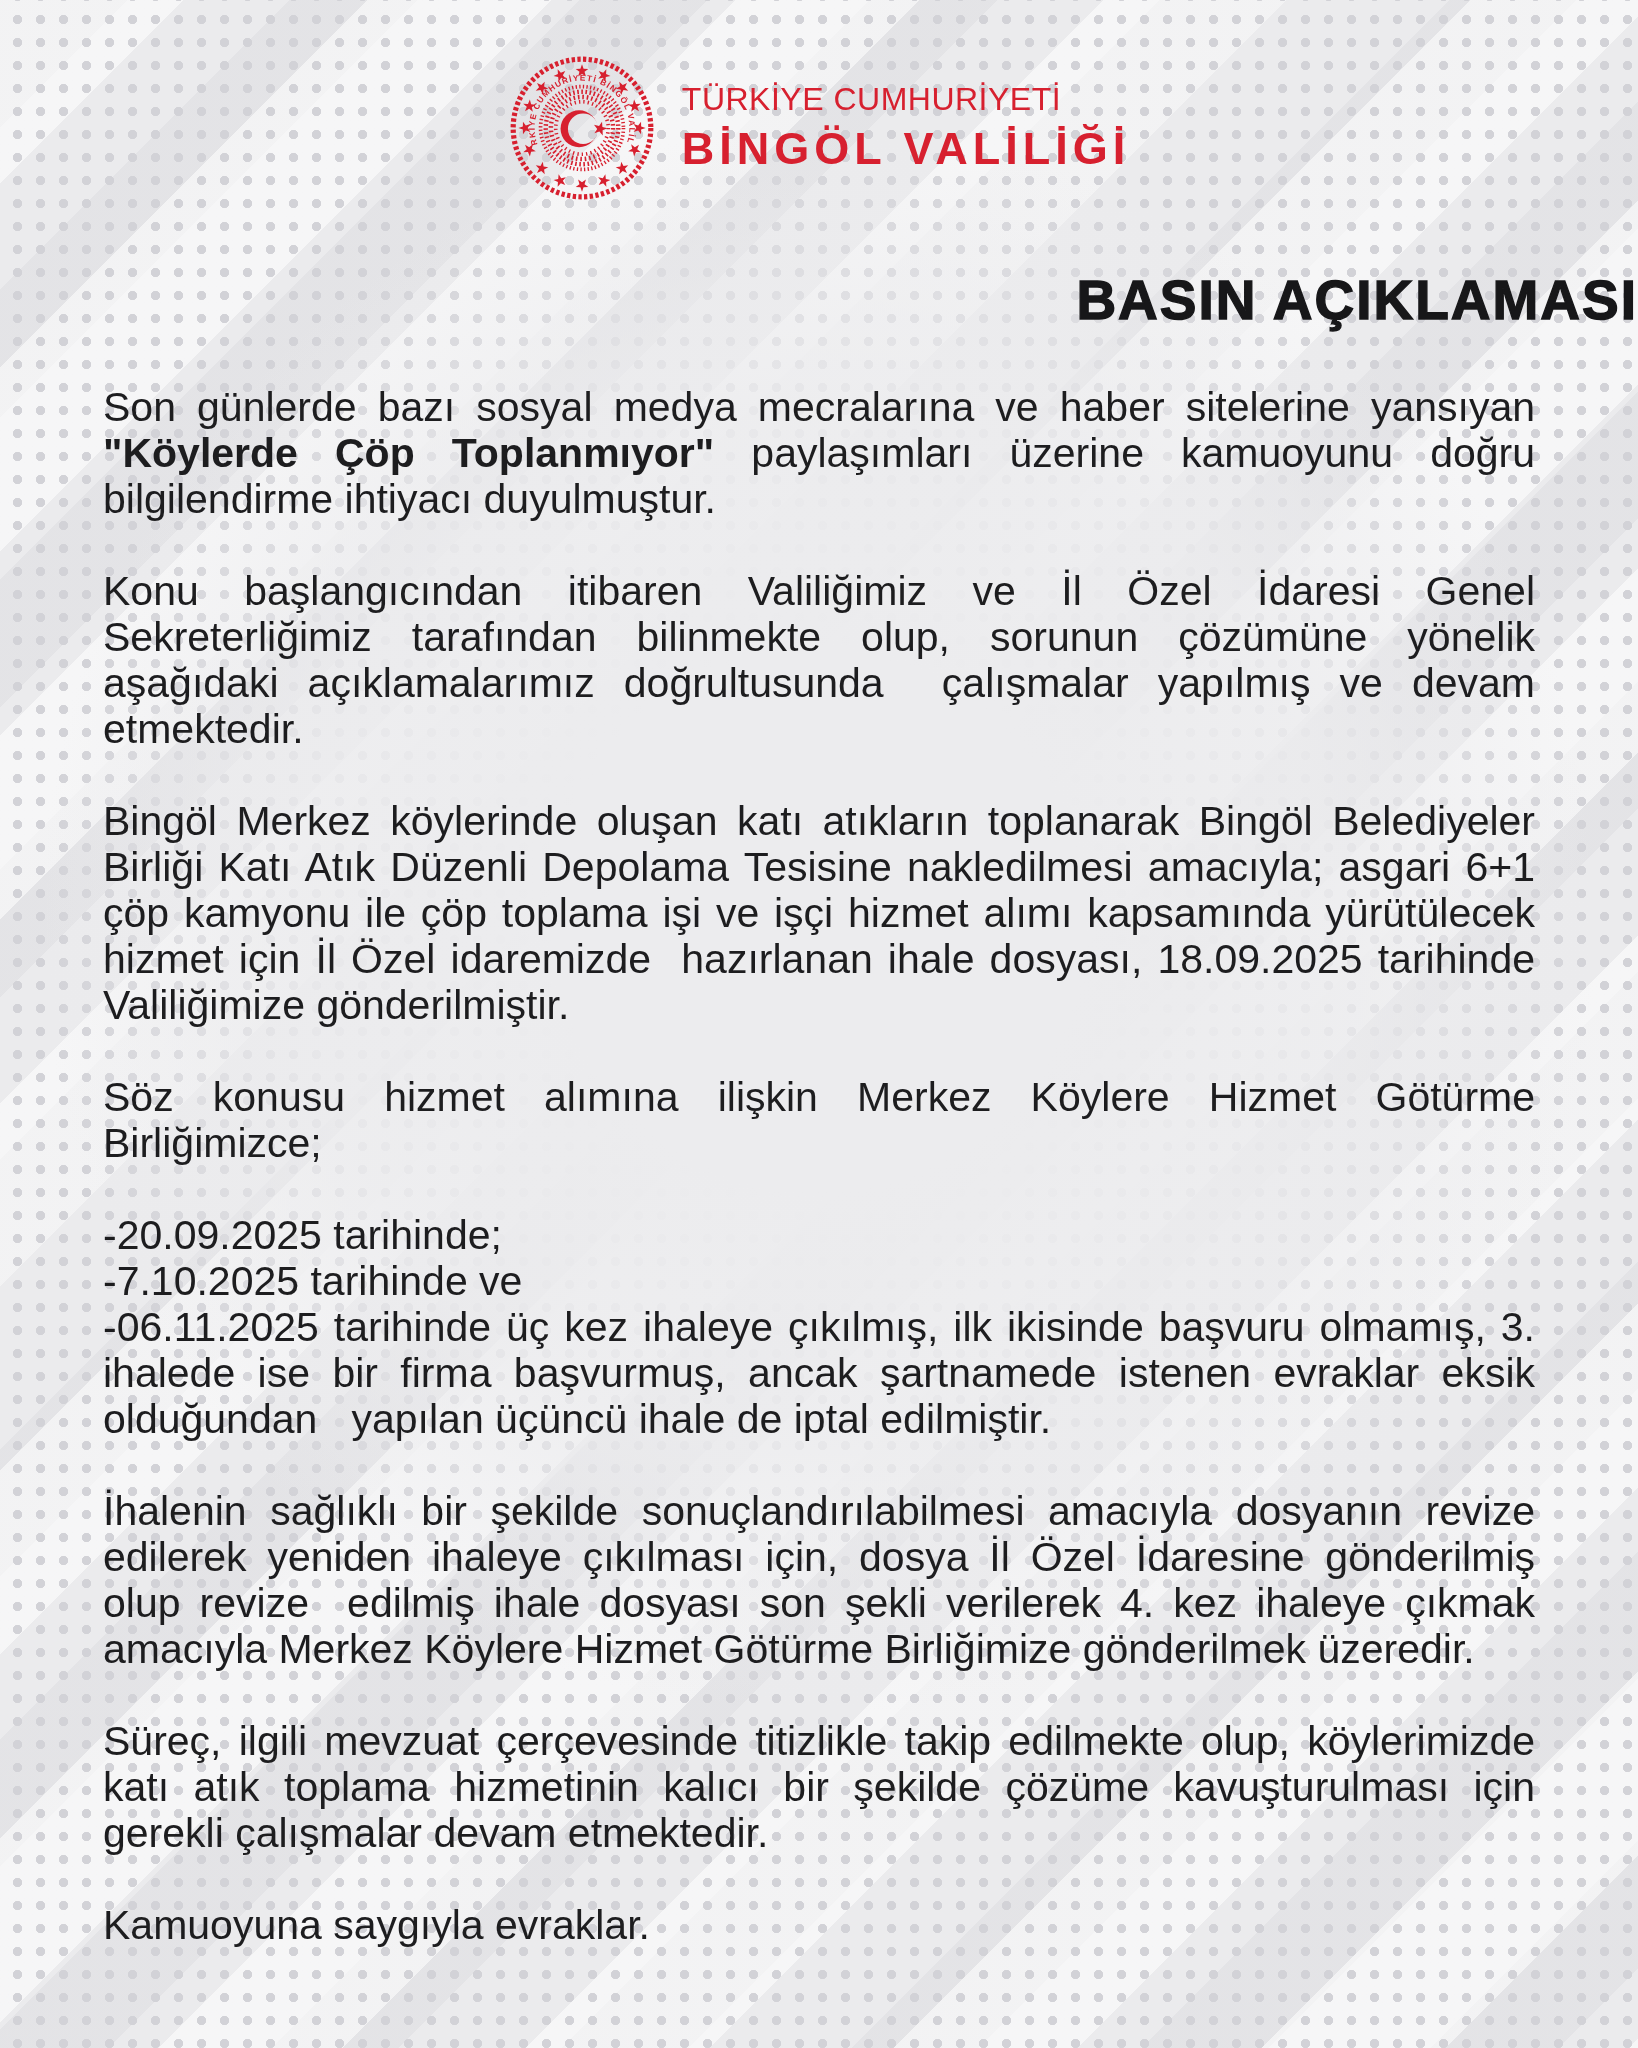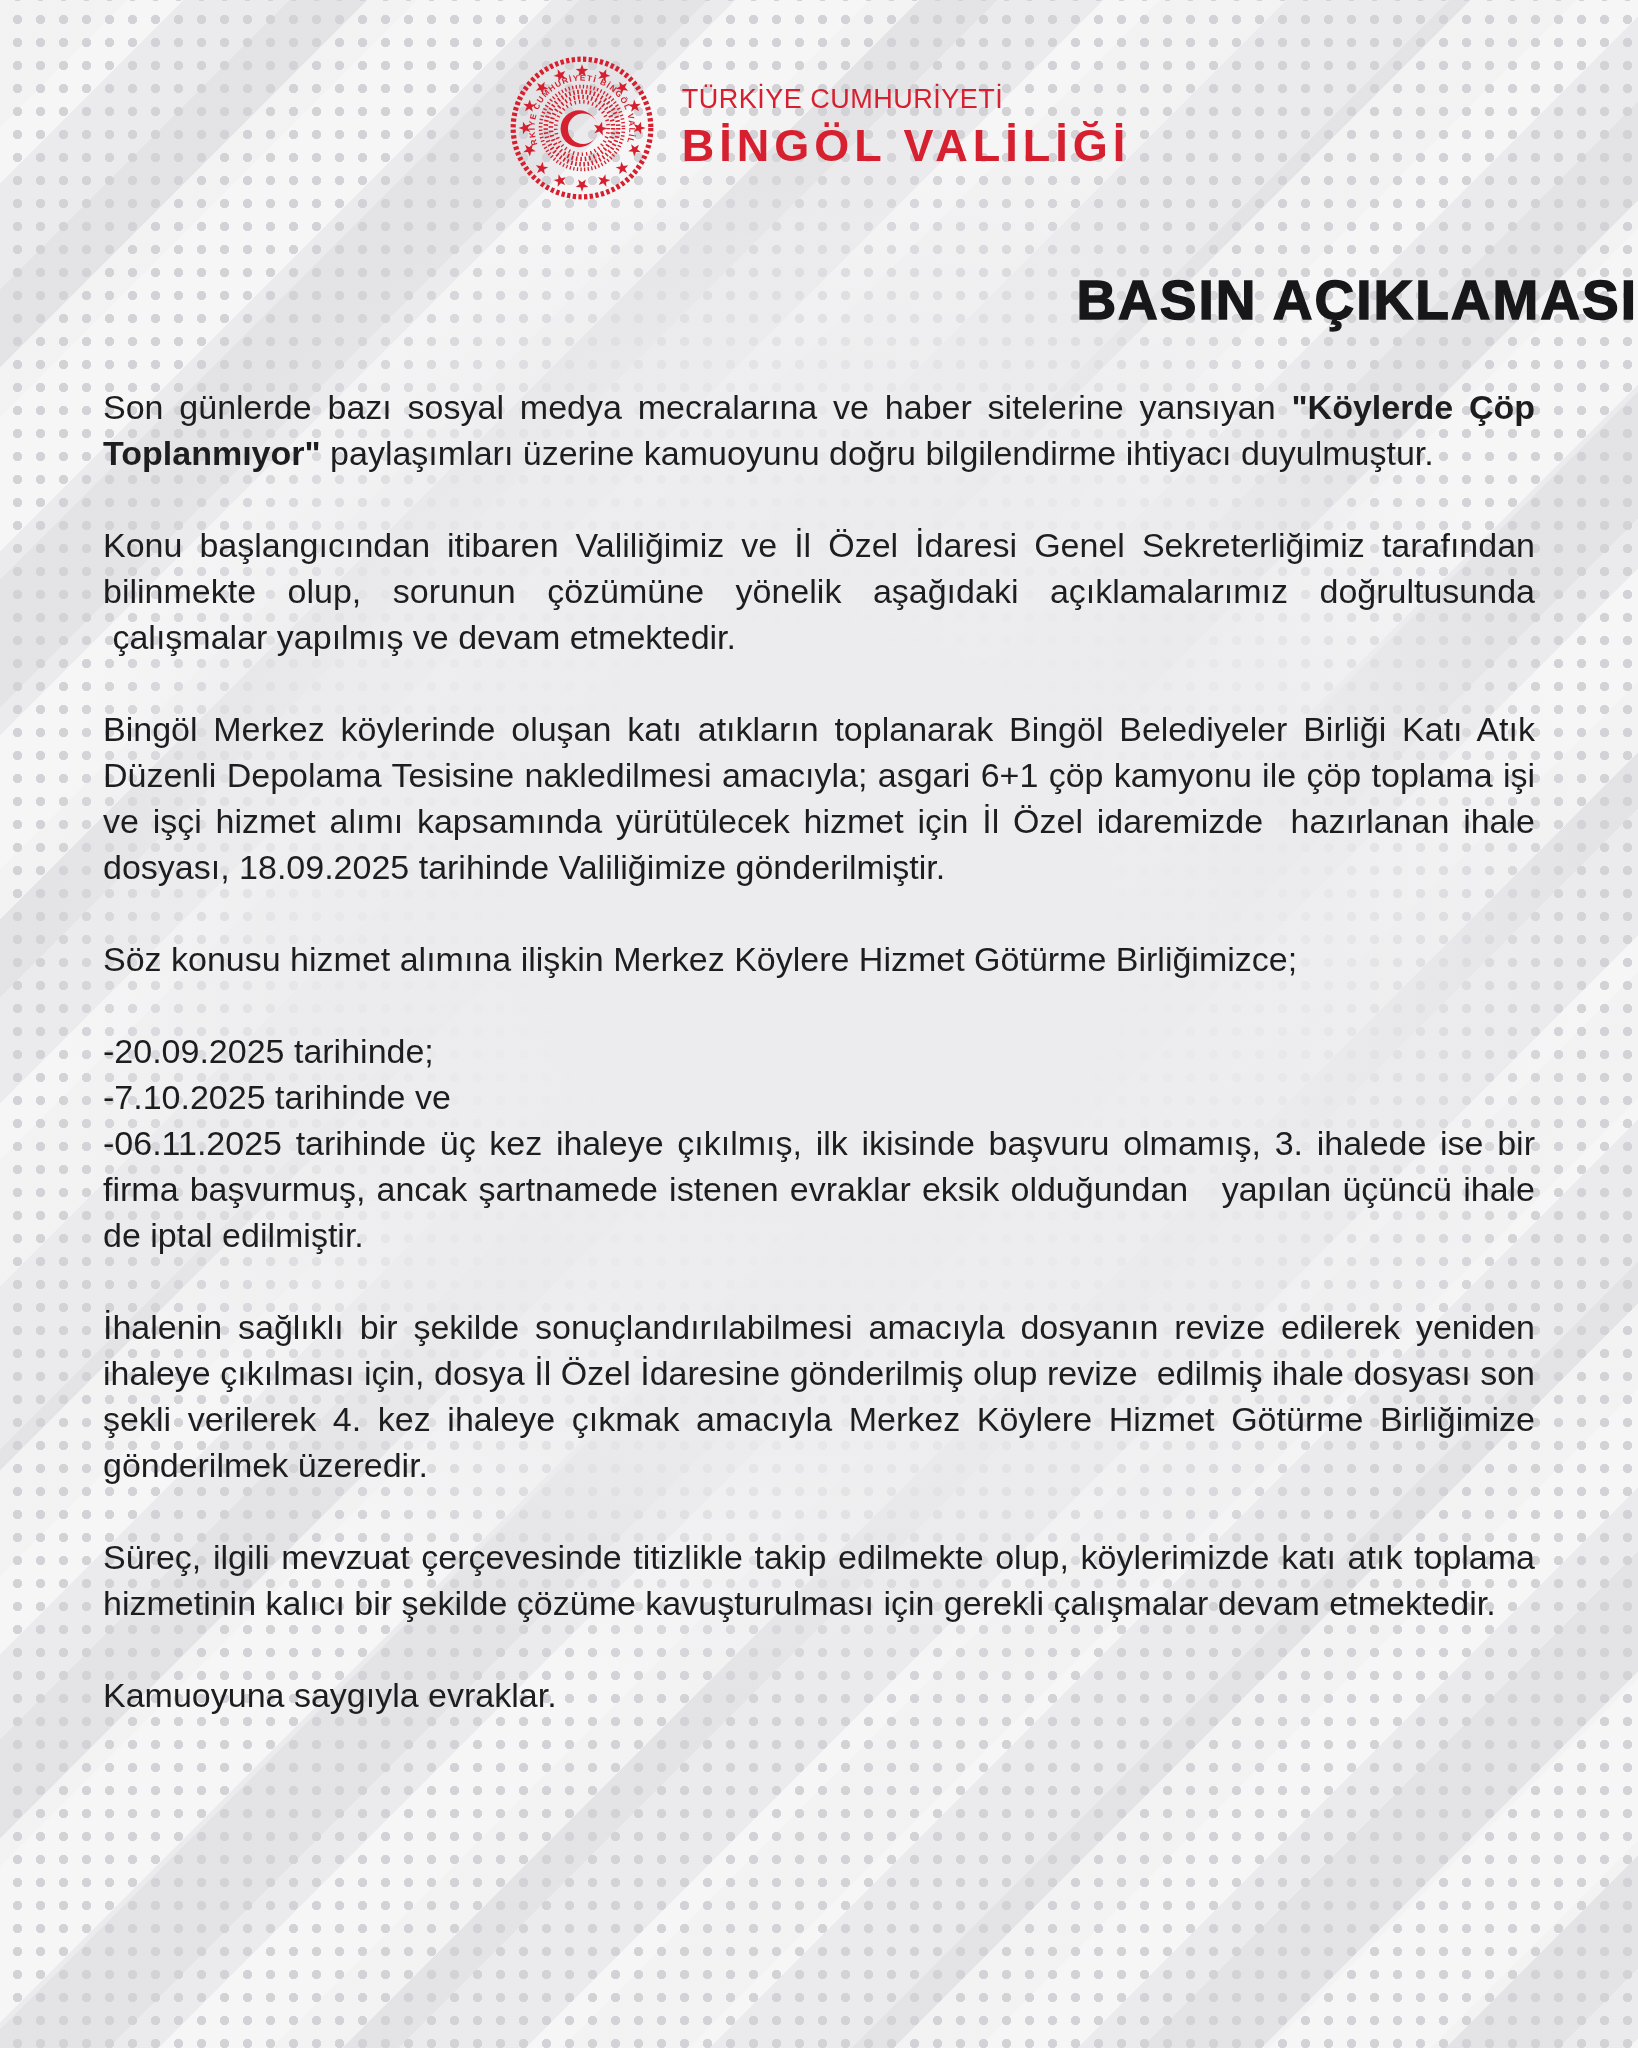--- a/index.html
+++ b/index.html
@@ -28,42 +28,42 @@
   .content { position: relative; }
 
   
   .brand {
     display: flex; justify-content: center; align-items: center;
     padding-top: 54px; gap: 26px;
   }
   .emblem { width: 148px; height: 148px; flex: 0 0 auto; }
   .brand-text { display: flex; flex-direction: column; }
   .brand-line1 {
-    color: #d7202f; font-size: 27px; font-weight: 400; letter-spacing: 0.5px;
+    color: #d7202f; font-size: 32px; font-weight: 400; letter-spacing: 0.5px;
   }
   .brand-line2 {
     color: #d7202f; font-size: 45px; font-weight: 700; letter-spacing: 5px;
     margin-top: 5px;
   }
 
   
   .heading {
     margin-top: 66px;
     text-align: right;
     font-size: 55px;
     font-weight: 700;
     letter-spacing: 2px;
     color: #171719;
     -webkit-text-stroke: 1.4px #171719;
   }
 
   
   .body-text {
     margin: 52px 103px 0 103px;
-    font-size: 34px;
+    font-size: 41px;
     line-height: 46px;
     color: #1d1d1f;
     text-align: justify;
   }
   .body-text p, .dates-block { margin: 0 0 46px 0; }
   .body-text p.last { margin-bottom: 0; text-align: left; }
   .bold-quote { font-weight: 700; }
 </style>
 </head>
 <body>

